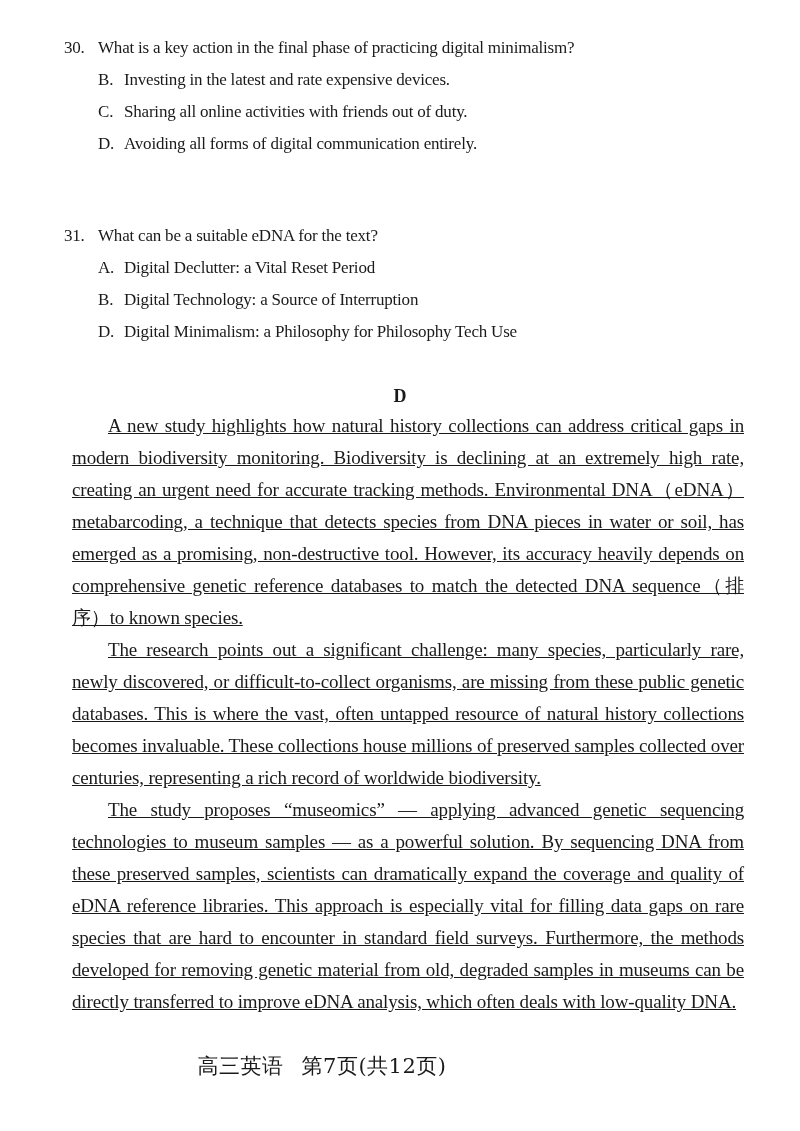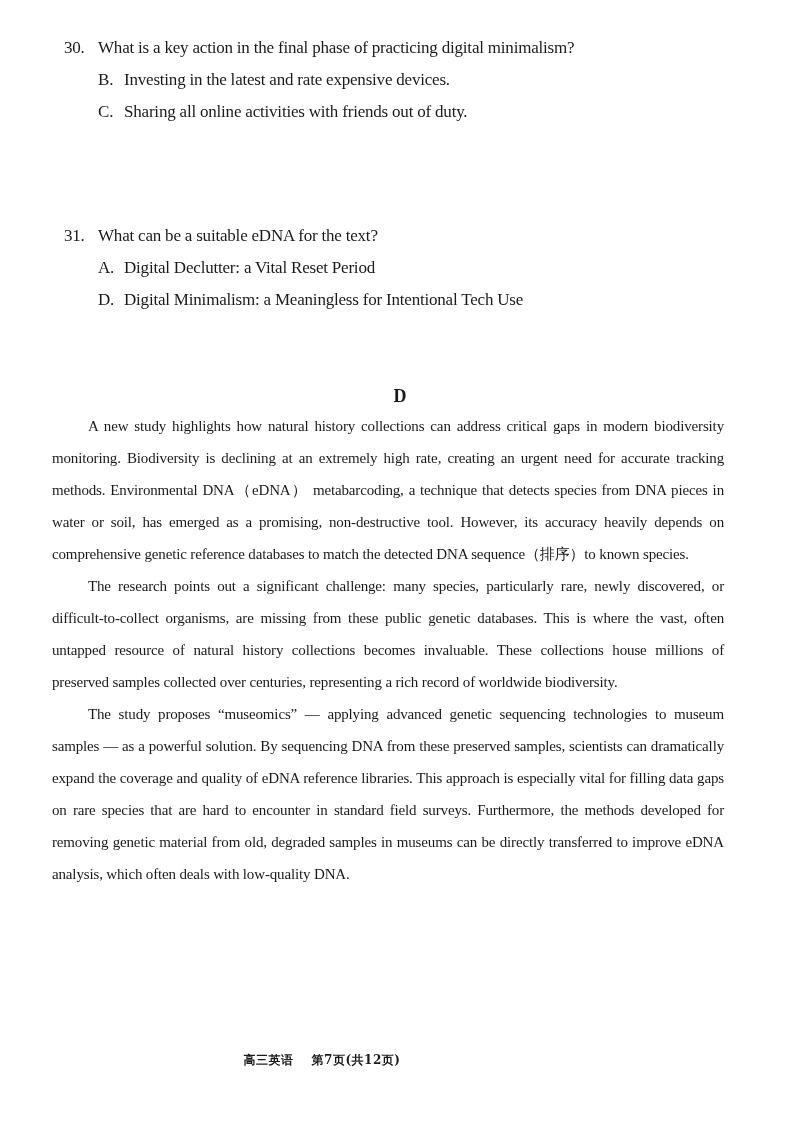--- a/index.html
+++ b/index.html
@@ -15,50 +15,52 @@
   }
   .q .stem { white-space: nowrap; }
   .q .num { display: inline-block; width: 34px; }
   .q .opt { padding-left: 34px; white-space: nowrap; }
   .q .opt .letter { display: inline-block; width: 26px; }
   .section-label {
     position: absolute; left: 0; width: 800px; text-align: center;
     top: 380px; font-size: 18px; font-weight: bold; line-height: 32px;
   }
   .passage {
-    position: absolute; left: 52px; width: 672px; top: 410px;
-    font-size: 15px; line-height: 32px; letter-spacing: -0.15px;
+    position: absolute; left: 72px; width: 672px; top: 410px;
+    font-size: 19px; line-height: 32px; letter-spacing: -0.15px; text-decoration: underline;
   }
   .passage p { margin: 0; text-indent: 36px; text-align: justify; }
   .footer {
     position: absolute; left: 0; width: 644px; top: 1052px;
-    text-align: center; font-size: 12px; font-weight: bold; letter-spacing: 0.5px;
+    text-align: center; font-size: 21px; font-weight: normal; letter-spacing: 0.5px;
     font-family: "DejaVu Serif", serif;
   }
   .footer .gap { display: inline-block; width: 18px; }
 </style>
 </head>
 <body>
 
 <div class="page">
 
   <div class="q" style="top:32px;">
     <div class="stem">
       <span class="num">30.</span><span>What is a key action in the final phase of practicing digital minimalism?</span>
     </div>
     <div class="opt"><span class="letter">B.</span><span>Investing in the latest and rate expensive devices.</span></div>
     <div class="opt"><span class="letter">C.</span><span>Sharing all online activities with friends out of duty.</span></div>
+    <div class="opt"><span class="letter">D.</span><span>Avoiding all forms of digital communication entirely.</span></div>
   </div>
 
   <div class="q" style="top:220px;">
     <div class="stem">
       <span class="num">31.</span><span>What can be a suitable eDNA for the text?</span>
     </div>
     <div class="opt"><span class="letter">A.</span><span>Digital Declutter: a Vital Reset Period</span></div>
-    <div class="opt"><span class="letter">D.</span><span>Digital Minimalism: a Meaningless for Intentional Tech Use</span></div>
+    <div class="opt"><span class="letter">B.</span><span>Digital Technology: a Source of Interruption</span></div>
+    <div class="opt"><span class="letter">D.</span><span>Digital Minimalism: a Philosophy for Philosophy Tech Use</span></div>
   </div>
 
   <div class="section-label">D</div>
 
   <div class="passage">
     <p>A new study highlights how natural history collections can address critical gaps in modern biodiversity monitoring. Biodiversity is declining at an extremely high rate, creating an urgent need for accurate tracking methods. Environmental DNA（eDNA） metabarcoding, a technique that detects species from DNA pieces in water or soil, has emerged as a promising, non-destructive tool. However, its accuracy heavily depends on comprehensive genetic reference databases to match the detected DNA sequence（排序）to known species.</p>
     <p>The research points out a significant challenge: many species, particularly rare, newly discovered, or difficult-to-collect organisms, are missing from these public genetic databases. This is where the vast, often untapped resource of natural history collections becomes invaluable. These collections house millions of preserved samples collected over centuries, representing a rich record of worldwide biodiversity.</p>
     <p>The study proposes “museomics” — applying advanced genetic sequencing technologies to museum samples — as a powerful solution. By sequencing DNA from these preserved samples, scientists can dramatically expand the coverage and quality of eDNA reference libraries. This approach is especially vital for filling data gaps on rare species that are hard to encounter in standard field surveys. Furthermore, the methods developed for removing genetic material from old, degraded samples in museums can be directly transferred to improve eDNA analysis, which often deals with low-quality DNA.</p>
   </div>
 

